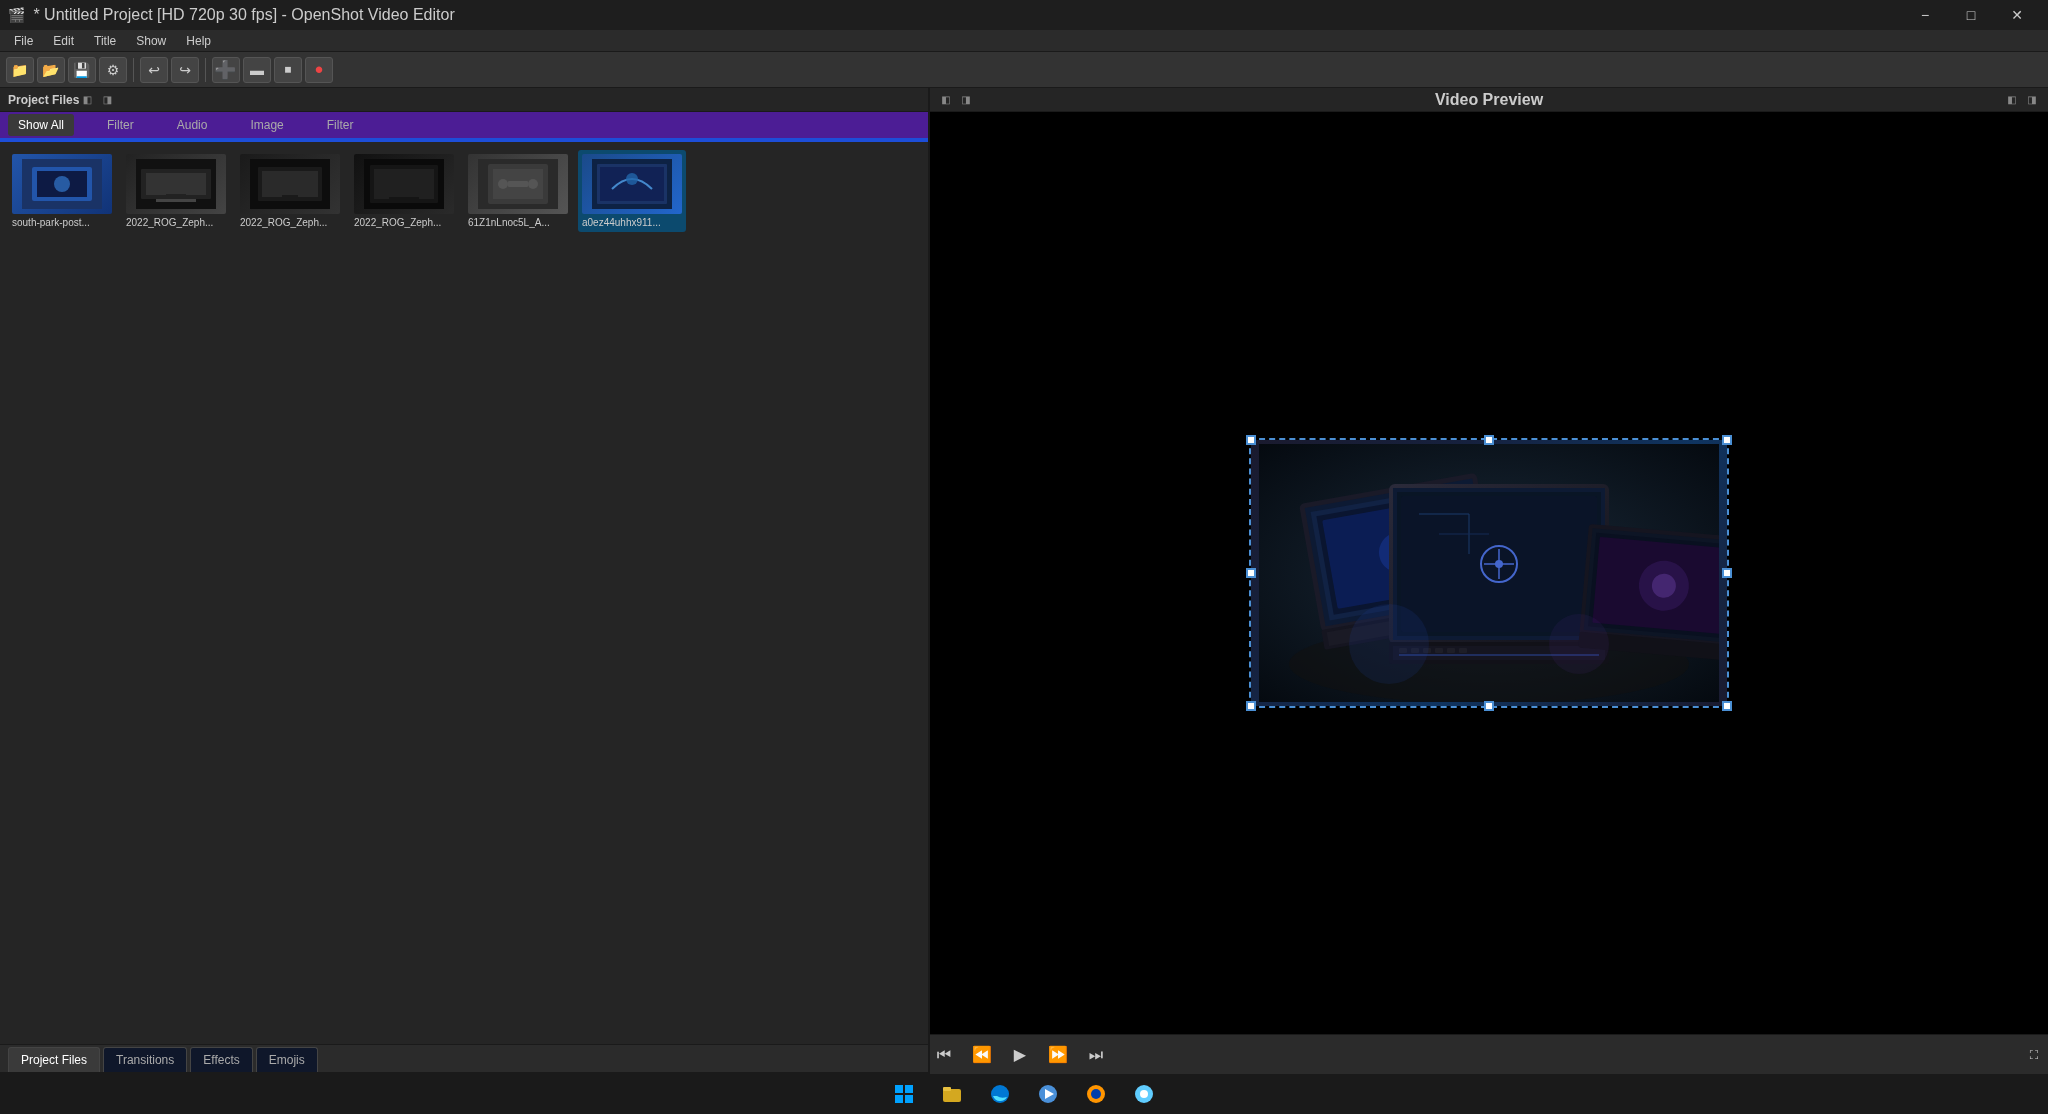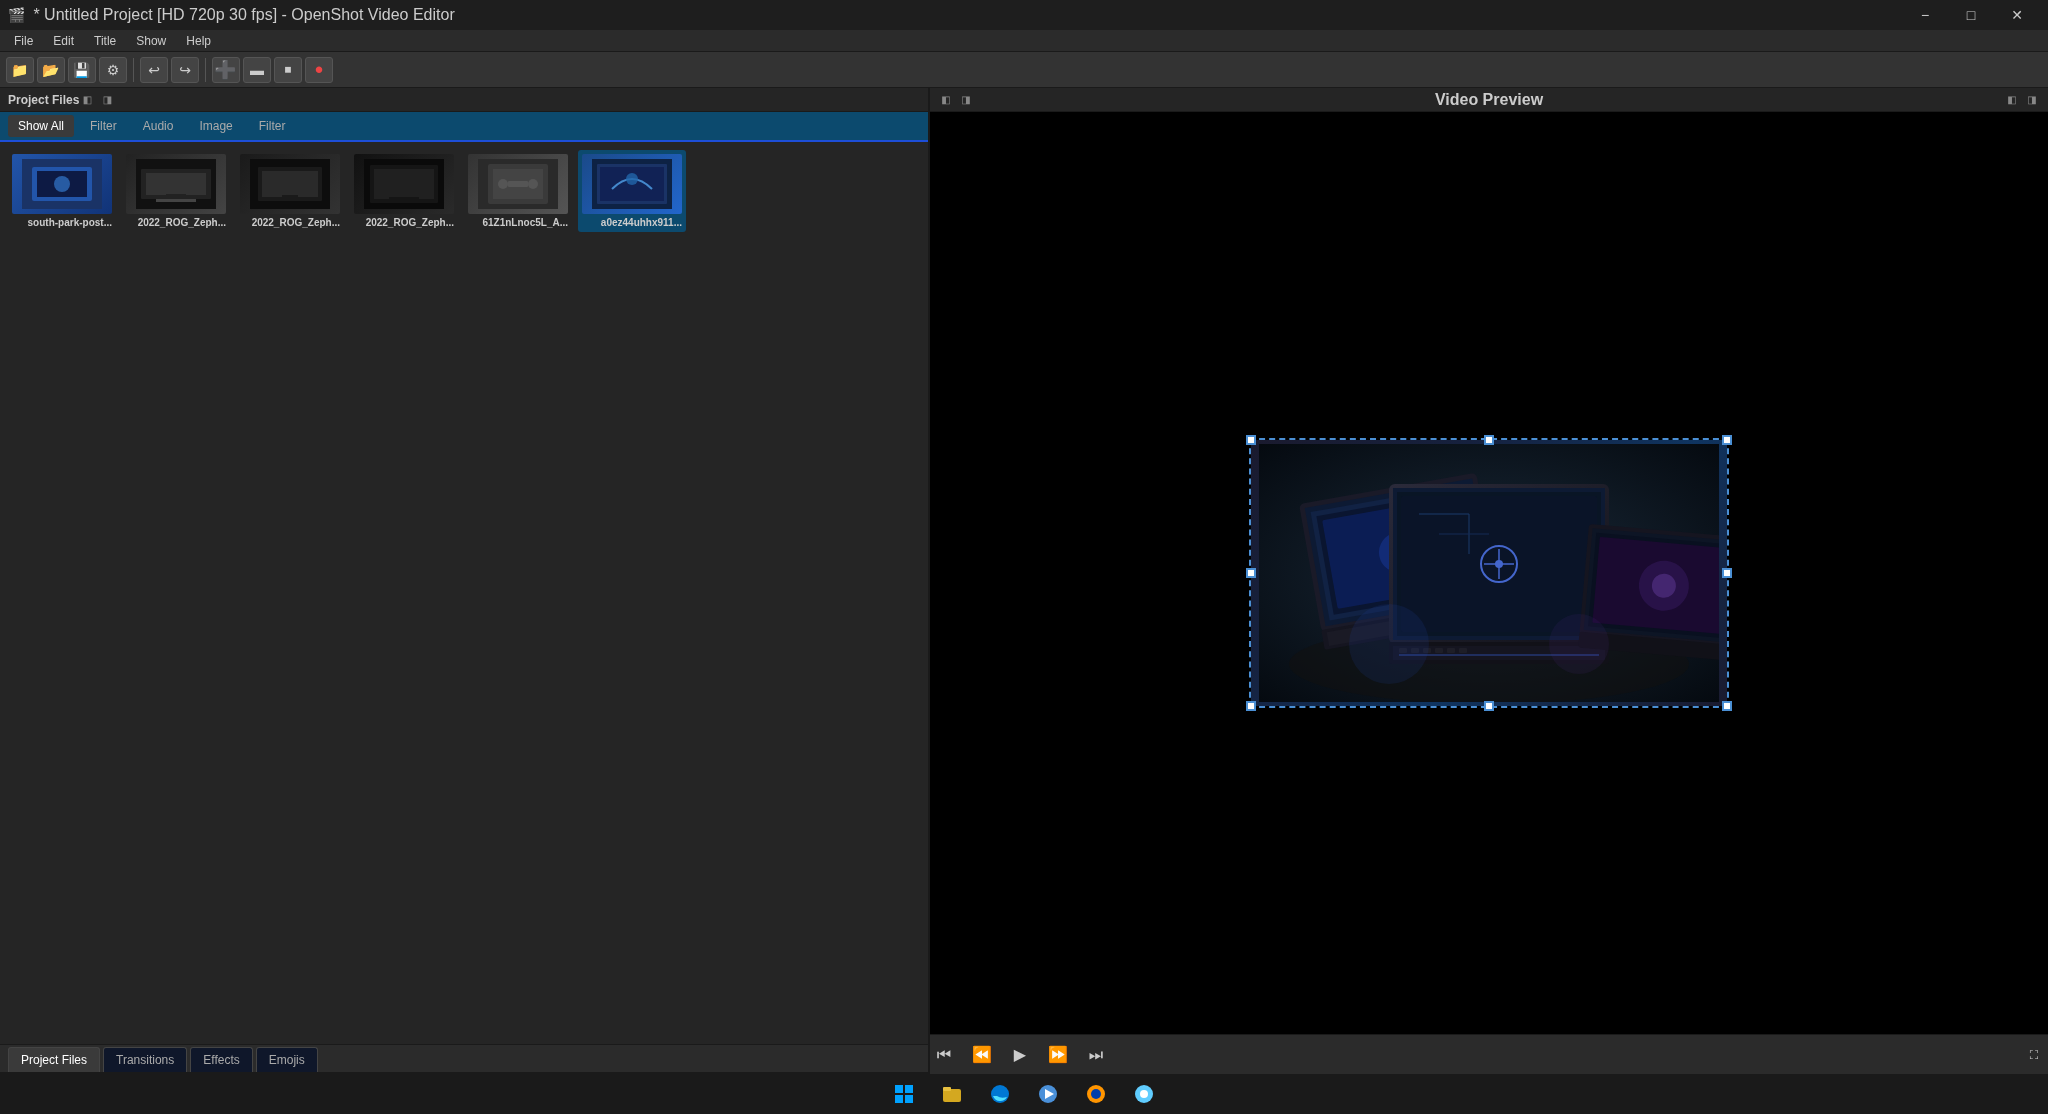--- a/index.html
+++ b/index.html
@@ -121,26 +121,26 @@
     }
     #project-files-title {
       color: #ccc;
       font-size: 12px;
       font-weight: bold;
     }
 
     
     #project-files-tabs {
       height: 30px;
-      background: #0c4a6e;
+      background: #4c1d95;
       display: flex;
       align-items: center;
       padding: 0 8px;
-      gap: 6px;
-      border-bottom: 2px solid #1d4ed8;
+      gap: 23px;
+      border-bottom: 4px solid #1d4ed8;
     }
     .pf-tab {
       padding: 4px 10px;
       cursor: pointer;
       color: #aaa;
       font-size: 12px;
       border-radius: 3px;
     }
     .pf-tab.active { color: #fff; background: #3a3a3a; }
 
@@ -152,25 +152,24 @@
       padding: 8px;
     }
     .thumbnail-grid {
       display: flex;
       flex-wrap: wrap;
       gap: 6px;
     }
     .thumb-item {
       display: flex;
       flex-direction: column;
-      align-items: flex-end;
+      align-items: flex-start;
       cursor: pointer;
       padding: 4px;
       border-radius: 3px;
-      font-weight: bold;
     }
     .thumb-item.selected { background: #0c4a6e; }
     .thumb-img {
       width: 100px;
       height: 60px;
       background: #444;
       border-radius: 2px;
       overflow: hidden;
       display: flex;
       align-items: center;

